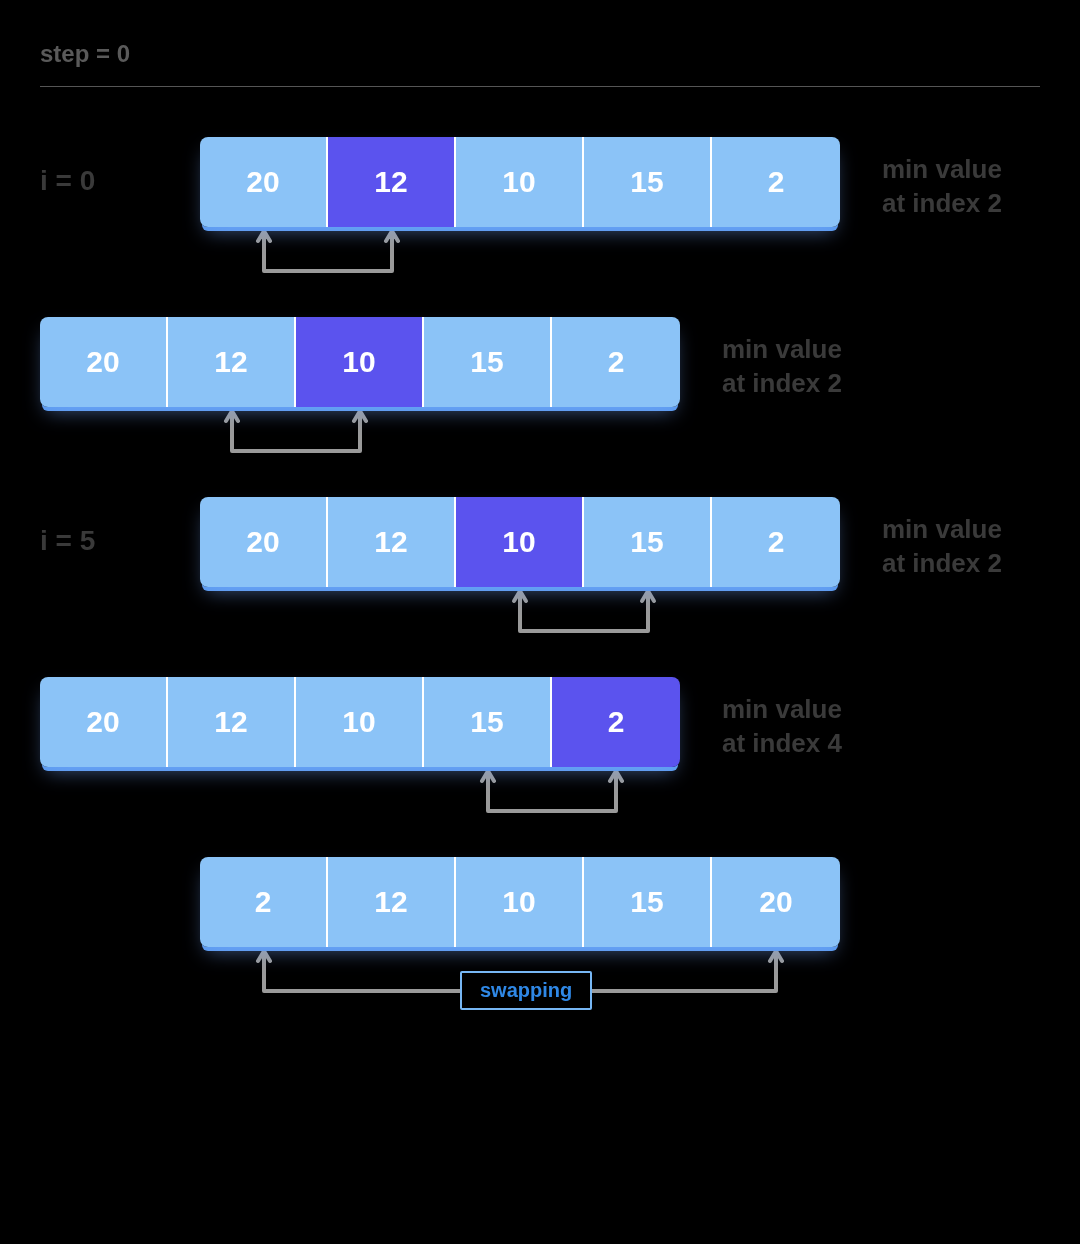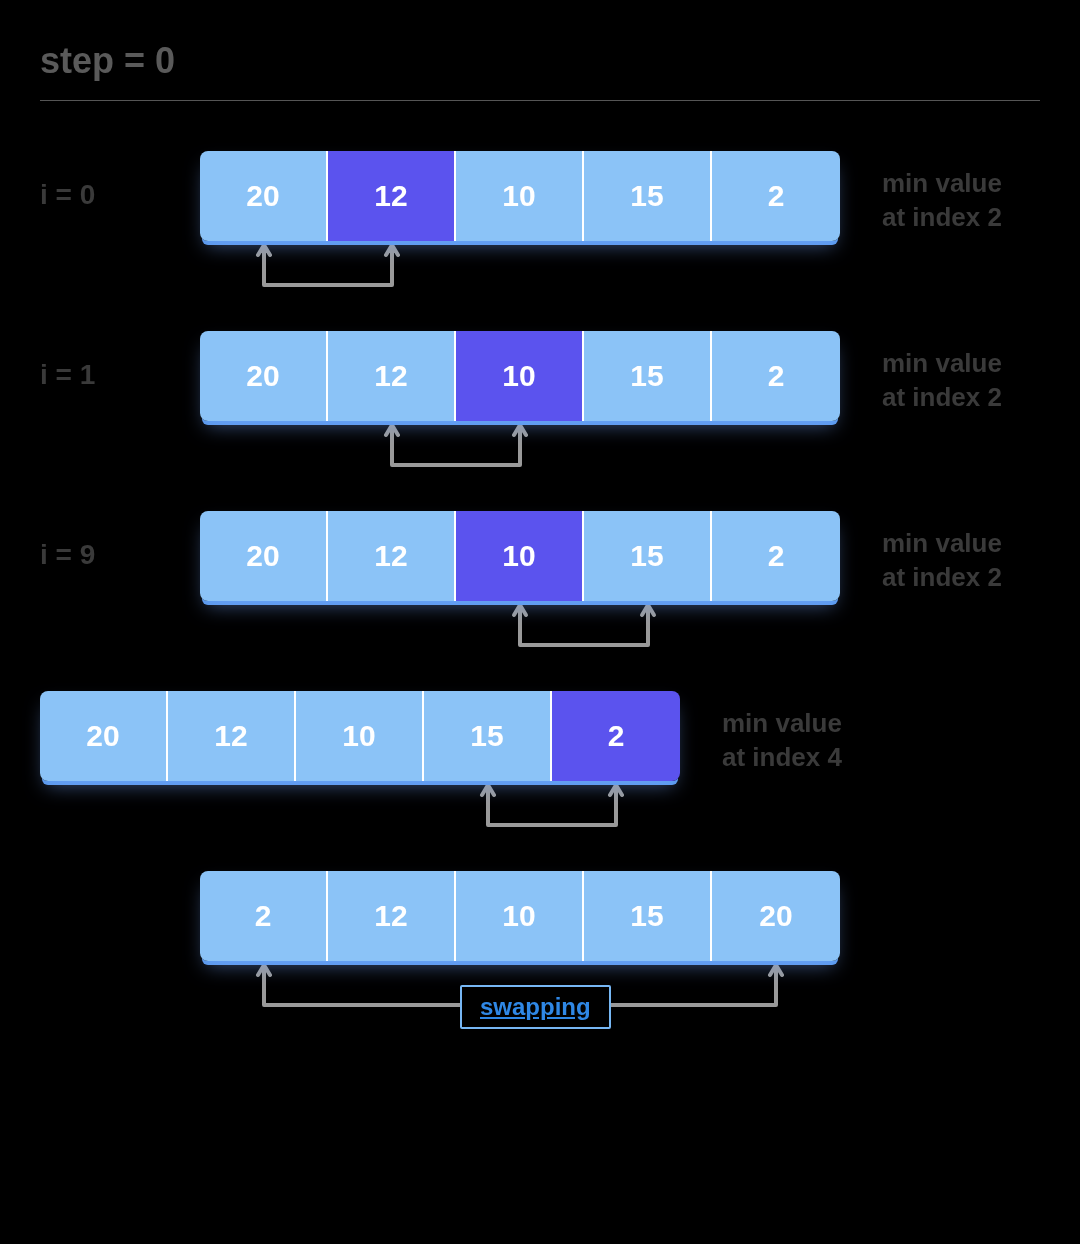--- a/index.html
+++ b/index.html
@@ -4,21 +4,21 @@
 <style>
   * { box-sizing: border-box; margin: 0; padding: 0; }
   body {
     background: #000;
     font-family: -apple-system, BlinkMacSystemFont, "Segoe UI", Arial, sans-serif;
     padding: 40px;
     width: 1080px;
   }
   .step-header {
     color: #5a5a5a;
-    font-size: 36px;
+    font-size: 24px;
     font-weight: 700;
     margin-bottom: 18px;
   }
   .divider {
     border: none;
     border-top: 1px solid #555;
     margin-bottom: 50px;
   }
   .row {
     display: flex;
@@ -75,27 +75,26 @@
     left: 0;
     top: 88px;
     z-index: 1;
     overflow: visible;
   }
   .swap-row .bracket-svg { top: 88px; }
   .swap-tag {
     position: absolute;
     border: 2px solid #77b7f4;
     color: #2f88e6;
-    font-size: 24px;
+    font-size: 20px;
     font-weight: 700;
     padding: 6px 18px;
     background: #000;
     border-radius: 2px;
     z-index: 3;
-    text-decoration: underline;
   }
 </style>
 </head>
 <body>
 
 <div class="step-header">step = 0</div>
 <hr class="divider">
 
 <div id="rows-container">
     <div class="row" style="padding-bottom: 60px;">
@@ -111,40 +110,39 @@
         <svg class="bracket-svg" width="640" height="70">
           <path d="M 64 6 L 64 46 L 192 46 L 192 6 M 64 6 L 58 16 M 64 6 L 70 16 M 192 6 L 186 16 M 192 6 L 198 16" stroke="#9a9a9a" stroke-width="4" fill="none" stroke-linecap="round" stroke-linejoin="round"></path>
         </svg>
       </div>
       <div class="annotation">
         <div>min value</div>
         <div>at index 2</div>
       </div>
     </div>
     <div class="row" style="padding-bottom: 60px;">
-      <div class="index-label">i = 1</div>
       <div class="array-wrap">
         <div class="array">
           <div class="cell">20</div>
           <div class="cell">12</div>
           <div class="cell highlight">10</div>
           <div class="cell">15</div>
           <div class="cell">2</div>
         </div>
         <svg class="bracket-svg" width="640" height="70">
           <path d="M 192 6 L 192 46 L 320 46 L 320 6 M 192 6 L 186 16 M 192 6 L 198 16 M 320 6 L 314 16 M 320 6 L 326 16" stroke="#9a9a9a" stroke-width="4" fill="none" stroke-linecap="round" stroke-linejoin="round"></path>
         </svg>
       </div>
       <div class="annotation">
         <div>min value</div>
         <div>at index 2</div>
       </div>
     </div>
     <div class="row" style="padding-bottom: 60px;">
-      <div class="index-label">i = 9</div>
+      <div class="index-label">i = 5</div>
       <div class="array-wrap">
         <div class="array">
           <div class="cell">20</div>
           <div class="cell">12</div>
           <div class="cell highlight">10</div>
           <div class="cell">15</div>
           <div class="cell">2</div>
         </div>
         <svg class="bracket-svg" width="640" height="70">
           <path d="M 320 6 L 320 46 L 448 46 L 448 6 M 320 6 L 314 16 M 320 6 L 326 16 M 448 6 L 442 16 M 448 6 L 454 16" stroke="#9a9a9a" stroke-width="4" fill="none" stroke-linecap="round" stroke-linejoin="round"></path>

